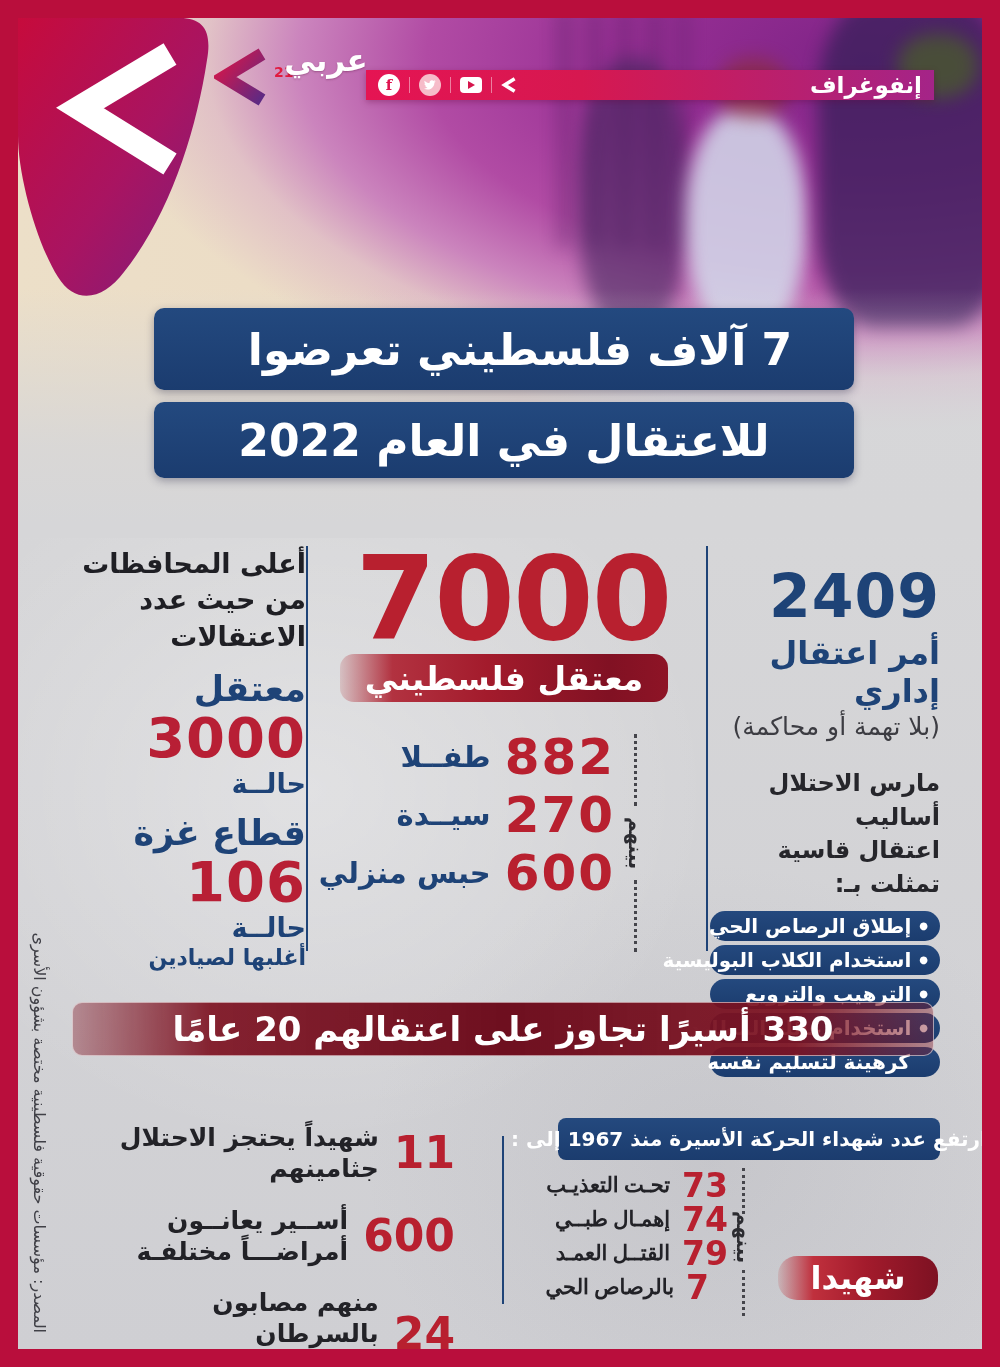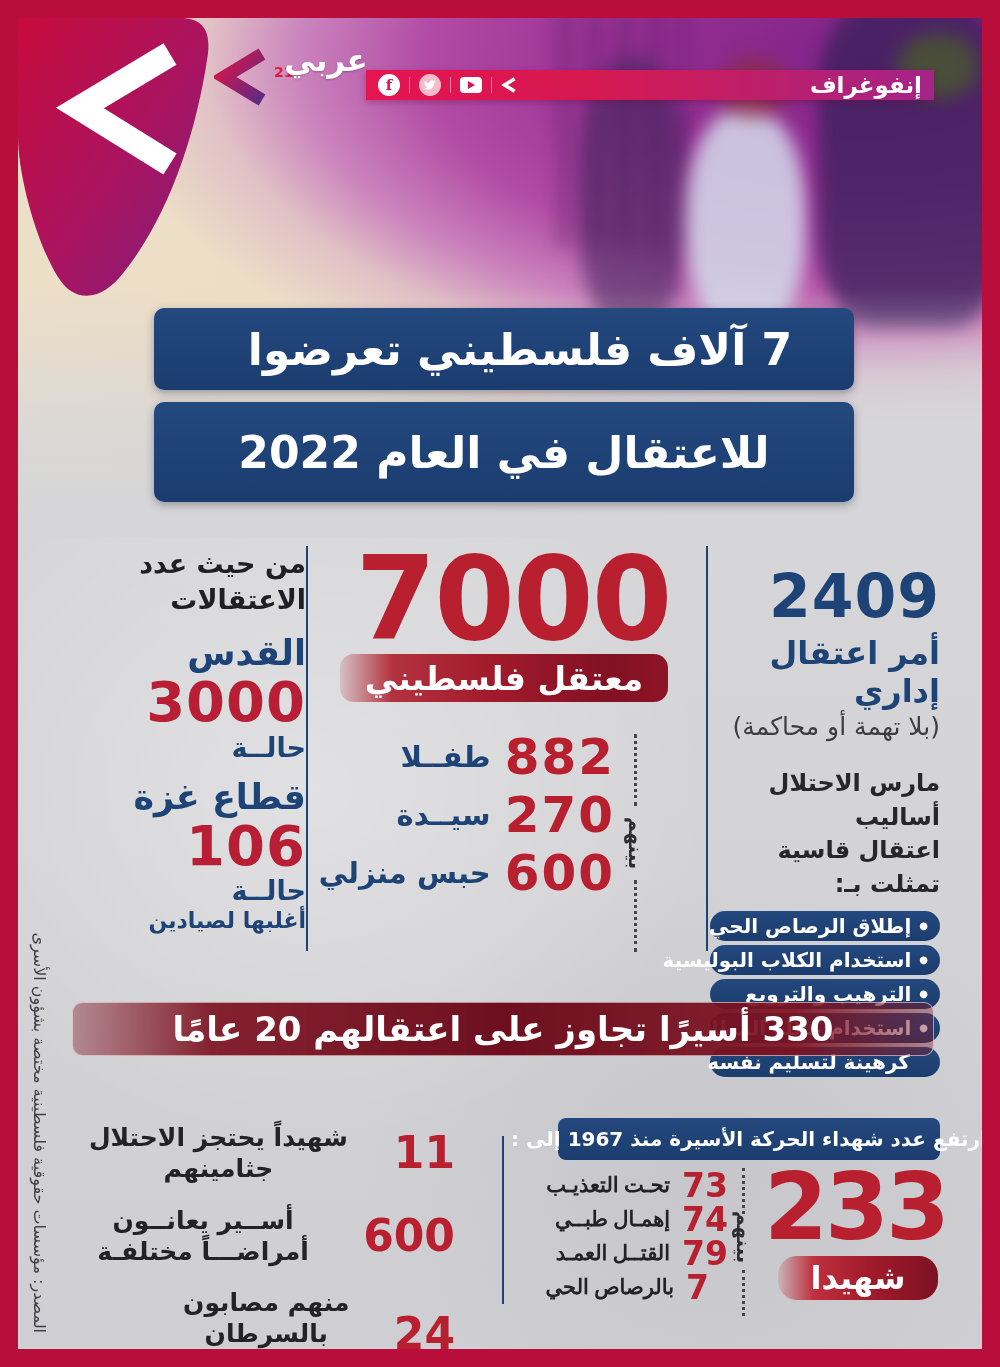--- a/index.html
+++ b/index.html
@@ -45,21 +45,21 @@
   .tw { background:#f6bcc9; }
   .sep { width:1px; height:16px; background:rgba(255,255,255,0.45); flex:0 0 auto; }
   .yt { width:22px; height:16px; background:#fff; border-radius:4px; display:flex; align-items:center; justify-content:center; flex:0 0 auto; }
   .yt i { display:block; width:0; height:0; border-left:7px solid #d6164d; border-top:4px solid transparent; border-bottom:4px solid transparent; }
   .bar-label { margin-left:auto; color:#fff; font-weight:bold; font-size:23px; padding-left:4px; }
 
   
   .title-box { left:136px; width:700px; height:82px; background:linear-gradient(180deg,#23497f,#1b3c6f);
     border-radius:10px; display:flex; align-items:center; justify-content:center;
     color:#fff; font-weight:bold; font-size:44px; box-shadow:0 3px 8px rgba(30,30,60,0.35); }
-  .tb1 { top:290px;padding-left:32px; } .tb2 { top:384px; height:100px; }
+  .tb1 { top:290px;padding-left:32px; } .tb2 { top:384px; height:76px; }
 
   
   .vline { width:2px; background:#1e4377; }
   .vl1 { left:288px; top:528px; height:405px; }
   .vl2 { left:688px; top:528px; height:405px; }
   .vl3 { left:484px; top:1118px; height:168px; }
 
   
   .left-col { left:40px; top:528px; width:248px; text-align:right; }
   .lc-head { color:#1f1f24; font-weight:bold; font-size:27px; line-height:1.35; }
@@ -97,21 +97,21 @@
   .banner330 { left:54px; top:984px; width:862px; height:54px; border-radius:10px;
     border:1px solid rgba(250,250,250,0.55);
     background:linear-gradient(90deg, rgba(130,25,40,0.40) 0%, rgba(125,18,33,0.92) 16%, #6e0f1f 50%, rgba(125,18,33,0.92) 84%, rgba(130,25,40,0.40) 100%);
     display:flex; align-items:center; justify-content:center; color:#fff; font-weight:bold; font-size:34px; }
 
   
   .facts { left:40px; top:1104px; width:397px; display:flex; flex-direction:column; }
   .fact { display:flex; justify-content:flex-start; align-items:center; gap:15px; direction:rtl; }
   .fact + .fact { margin-top:20px; }
   .fact-num { color:#b8202f; font-weight:bold; font-size:44px; line-height:1; direction:ltr; }
-  .fact-lab { color:#222227; font-weight:bold; font-size:25px; text-align:center; line-height:1.25; }
+  .fact-lab { color:#222227; font-weight:bold; font-size:25px; text-align:right; line-height:1.25; }
   .fact:last-child .fact-lab { max-width:225px; }
 
   
   .mart-head { left:540px; top:1100px; width:382px; height:42px; background:linear-gradient(180deg,#24497e,#1b3c6e);
     border-radius:8px; display:flex; align-items:center; justify-content:center;
     color:#fff; font-weight:bold; font-size:20px; white-space:nowrap; }
   .mart-rows { left:520px; top:1150px; width:190px; display:flex; flex-direction:column; }
   .mart-row { height:34px; display:flex; justify-content:flex-start; align-items:center; gap:12px; direction:rtl; }
   .mart-num { color:#b8202f; font-weight:bold; font-size:33px; line-height:1; direction:ltr; min-width:42px; text-align:left; }
   .mart-lab { color:#222227; font-weight:bold; font-size:21px; white-space:nowrap;font-family:Liberation Serif, serif; }
@@ -184,24 +184,25 @@
 
     <div class="abs title-box tb1">7 آلاف فلسطيني تعرضوا</div>
     <div class="abs title-box tb2">للاعتقال في العام 2022</div>
 
     <div class="abs vline vl1"></div>
     <div class="abs vline vl2"></div>
     <div class="abs vline vl3"></div>
 
     <div class="abs left-col">
       <div class="lc-head">
+        <div>أعلى المحافظات</div>
         <div>من حيث عدد الاعتقالات</div>
       </div>
       <div>
-        <div class="gov-name">القدس</div>
+        <div class="gov-name">معتقل</div>
         <div class="gov-val">3000</div>
         <div class="gov-unit">حالــة</div>
       </div>
       <div>
         <div class="gov-name">قطاع غزة</div>
         <div class="gov-val">106</div>
         <div class="gov-unit">حالــة</div>
         <div class="gov-note">أغلبها لصيادين</div>
       </div>
     </div>
@@ -289,19 +290,18 @@
         <span class="mart-lab">القتــل العمـد</span>
       </div>
       <div class="mart-row">
         <span class="mart-num">7</span>
         <span class="mart-lab">بالرصاص الحي</span>
       </div>
     </div>
     <div class="abs dotseg" style="left:724px; top:1150px; height:46px;"></div>
     <div class="abs vword" style="left:691px; top:1207px; width:70px;">بينهم</div>
     <div class="abs dotseg" style="left:724px; top:1252px; height:46px;"></div>
-    <div class="abs mart-total">233</div>
     <div class="abs mart-pill">شهيدا</div>
 
     <div class="abs source-vtext">المصدر: مؤسسات حقوقية فلسطينية مختصة بشؤون الأسرى</div>
 
   </div>
 </div>
 
 </body></html>

